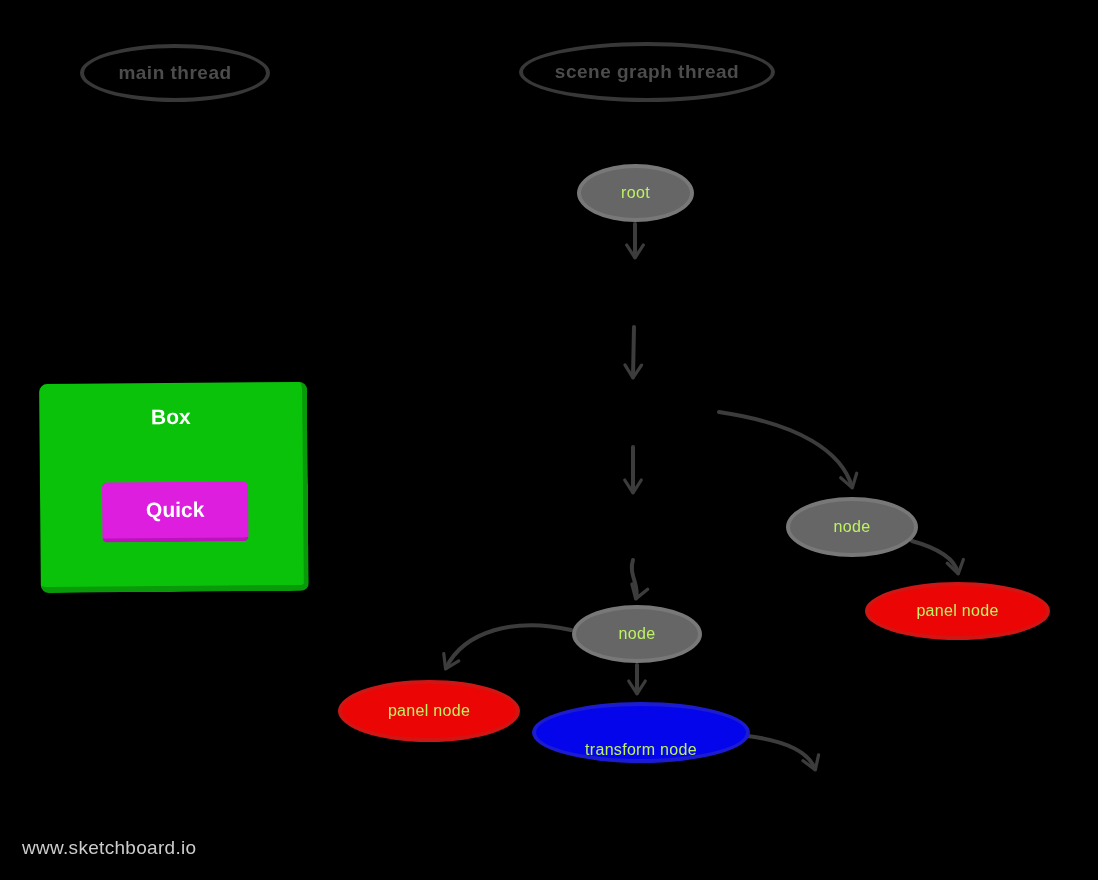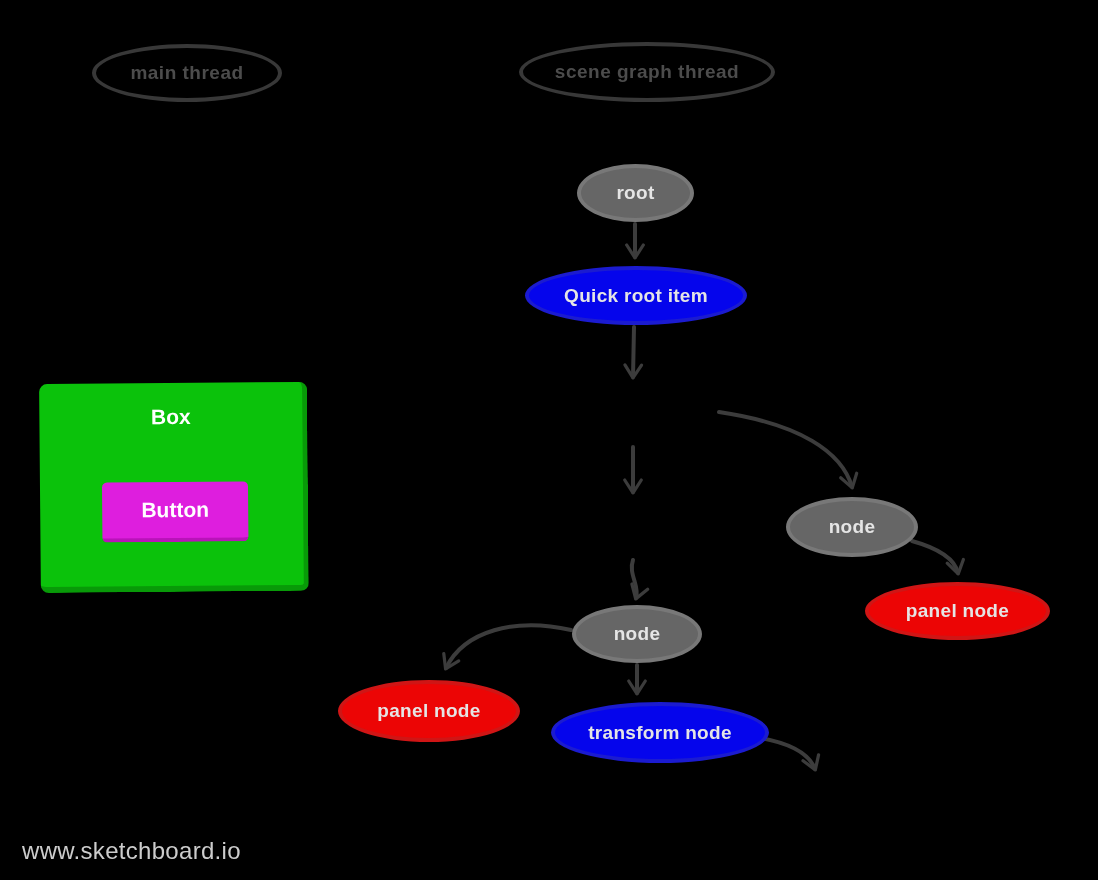--- a/index.html
+++ b/index.html
@@ -29,23 +29,23 @@
     box-sizing: border-box;
     letter-spacing: 0.5px;
   }
   
   .node {
     position: absolute;
     border-radius: 50%;
     display: flex;
     align-items: center;
     justify-content: center;
-    color: #e5e5e5;
-    font-weight: bold;
-    font-size: 19px;
+    color: #bef264;
+    font-weight: normal;
+    font-size: 16px;
     box-sizing: border-box;
     letter-spacing: 0.3px;
   }
   .node.gray { background: var(--node_gray, #666); border: 4px solid var(--node_gray_border, #787878); }
   .node.blue { background: var(--node_blue, #0505ec); border: 4px solid var(--node_blue_border, #1b1bd0); }
   .node.red  { background: var(--node_red, #ec0505); border: 4px solid var(--node_red_border, #d01515); }
 
   
   #edges {
     position: absolute;
@@ -107,30 +107,30 @@
     color: #fff;
     font-weight: bold;
     font-size: 21px;
   }
   
   #watermark {
     position: absolute;
     left: 22px;
     top: 837px;
     color: var(--watermark_text, #cccccc);
-    font-size: 24px;
+    font-size: 19px;
     letter-spacing: 0.3px;
   }
 </style>
 </head>
 <body>
 
 <div id="canvas">
 
-  <div class="thread-ellipse" style="left:92px; top:44px; width:190px; height:58px;justify-content:center;">
+  <div class="thread-ellipse" style="left:80px; top:44px; width:190px; height:58px;justify-content:center;">
     <span>main thread</span>
   </div>
   <div class="thread-ellipse" style="left:519px; top:42px; width:256px; height:60px;">
     <span>scene graph thread</span>
   </div>
 
   <svg id="edges" viewBox="0 0 1098 880" xmlns="http://www.w3.org/2000/svg">
     <defs>
       <marker id="arrowhead" viewBox="0 0 26 26" refX="19" refY="13" markerWidth="24" markerHeight="24" markerUnits="userSpaceOnUse" orient="auto">
         <path class="edge-head" d="M6 4 L20 13 L6 22"></path>
@@ -143,41 +143,38 @@
     <path class="edge-line" marker-end="url(#arrowhead)" d="M912 541 C941 549 955 560 958 573"></path>
     <path class="edge-line" marker-end="url(#arrowhead)" d="M633 560 C628 574 640 586 636 598"></path>
     <path class="edge-line" marker-end="url(#arrowhead)" d="M571 630 C515 617 464 631 446 668"></path>
     <path class="edge-line" marker-end="url(#arrowhead)" d="M637 665 L637 693"></path>
     <path class="edge-line" marker-end="url(#arrowhead)" d="M748 736 C787 741 809 753 815 769"></path>
   </svg>
 
   <div class="node gray" style="left:577px; top:164px; width:117px; height:58px;">
     <span>root</span>
   </div>
-  <div class="node blue" style="left:525px; top:266px; width:222px; height:59px;">
-    <span>Quick root item</span>
-  </div>
   <div class="node gray" style="left:786px; top:497px; width:132px; height:60px;">
     <span>node</span>
   </div>
   <div class="node red" style="left:865px; top:582px; width:185px; height:58px;">
     <span>panel node</span>
   </div>
   <div class="node gray" style="left:572px; top:605px; width:130px; height:58px;">
     <span>node</span>
   </div>
   <div class="node red" style="left:338px; top:680px; width:182px; height:62px;">
     <span>panel node</span>
   </div>
-  <div class="node blue" style="left:551px; top:702px; width:218px; height:61px;">
+  <div class="node blue" style="left:532px; top:702px; width:218px; height:61px;align-items:flex-end;">
     <span>transform node</span>
   </div>
 
   <div id="ui-box">
     <div id="ui-box-label">Box</div>
     <div id="ui-button">
-      <span>Button</span>
+      <span>Quick</span>
     </div>
   </div>
 
   <div id="watermark">www.sketchboard.io</div>
 
 </div>
 
 </body></html>

